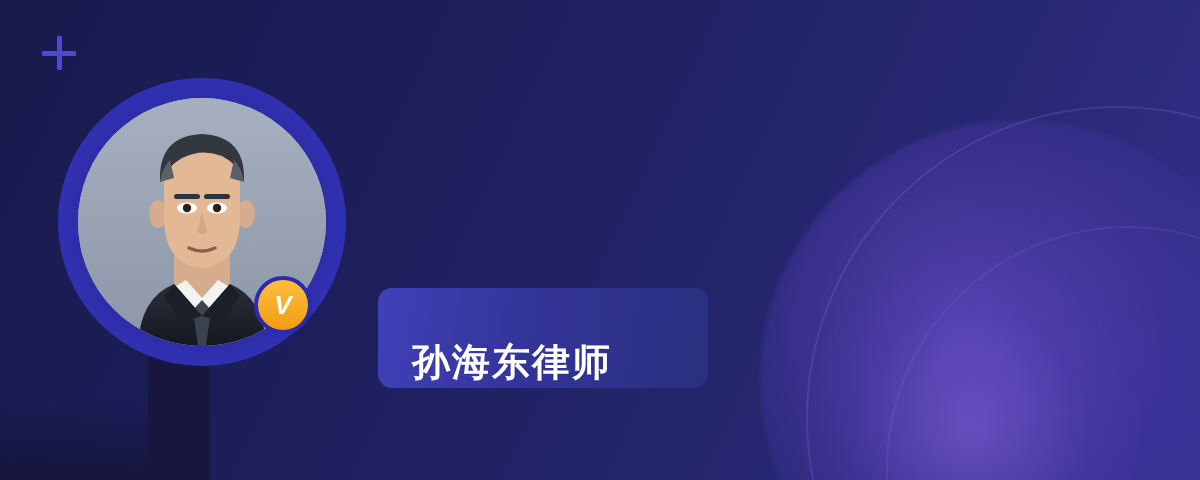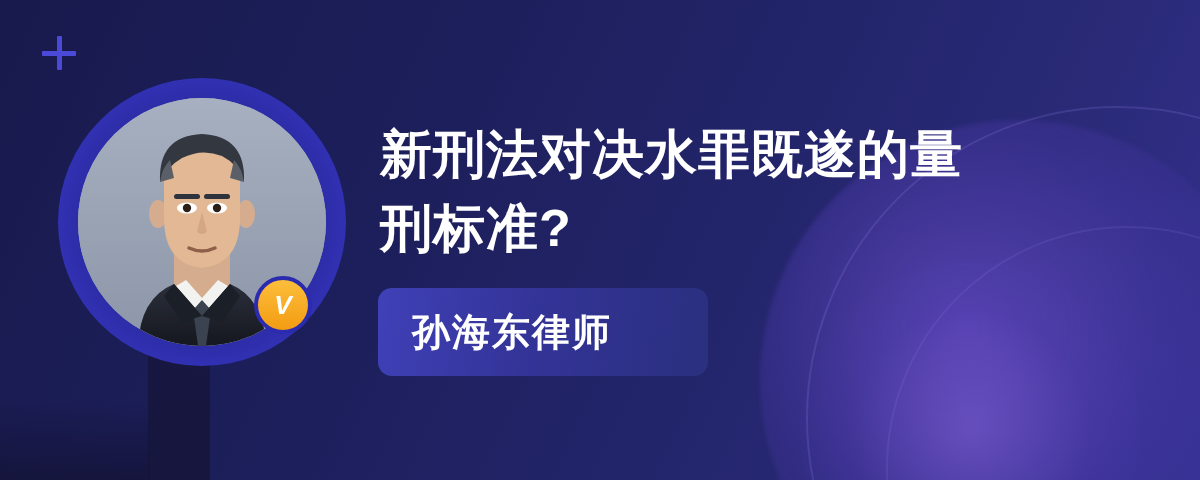--- a/index.html
+++ b/index.html
@@ -145,25 +145,25 @@
     letter-spacing: 1px;
     white-space: pre-line;
   }
 
   
   .name-pill {
     position: absolute;
     left: 378px;
     top: 288px;
     min-width: 330px;
-    height: 88px;
+    height: 100px;
     border-radius: 14px;
     background: linear-gradient(100deg, rgba(70,70,200,0.85) 0%, rgba(58,58,170,0.75) 45%, rgba(52,60,150,0.45) 100%);
     display: flex;
-    align-items: center;
+    align-items: flex-end;
     padding: 0 34px;
     box-sizing: border-box;
   }
   .name-pill span {
     color: #ffffff;
     font-size: 38px;
     font-weight: bold;
     letter-spacing: 2px;
   }
 </style>
@@ -227,20 +227,18 @@
         <circle cx="139" cy="110" r="4.2" fill="#2b2018"></circle>
 
         <path d="M124 114 L119 134 Q124 138 129 134 Z" fill="#cfa17c" opacity="0.75"></path>
 
         <path d="M111 150 Q124 156 137 150" stroke="#8f5f4a" stroke-width="3.5" fill="none" stroke-linecap="round"></path>
       </svg>
     </div>
     <div class="badge-v">V</div>
   </div>
 
-  <div class="title">新刑法对决水罪既遂的量
-刑标准?</div>
 
   <div class="name-pill">
     <span>孙海东律师</span>
   </div>
 
 </div>
 
 </body></html>

